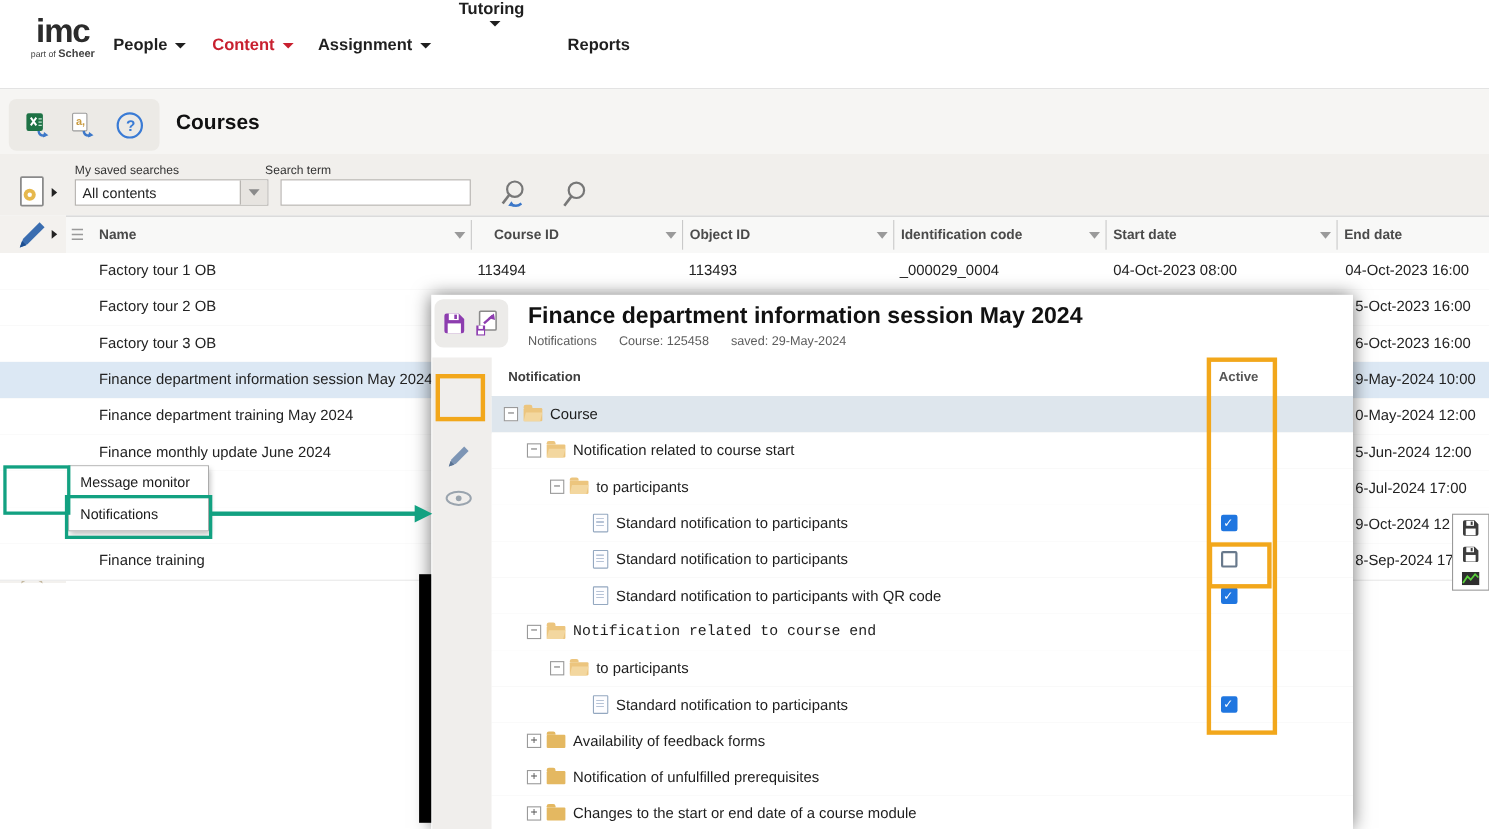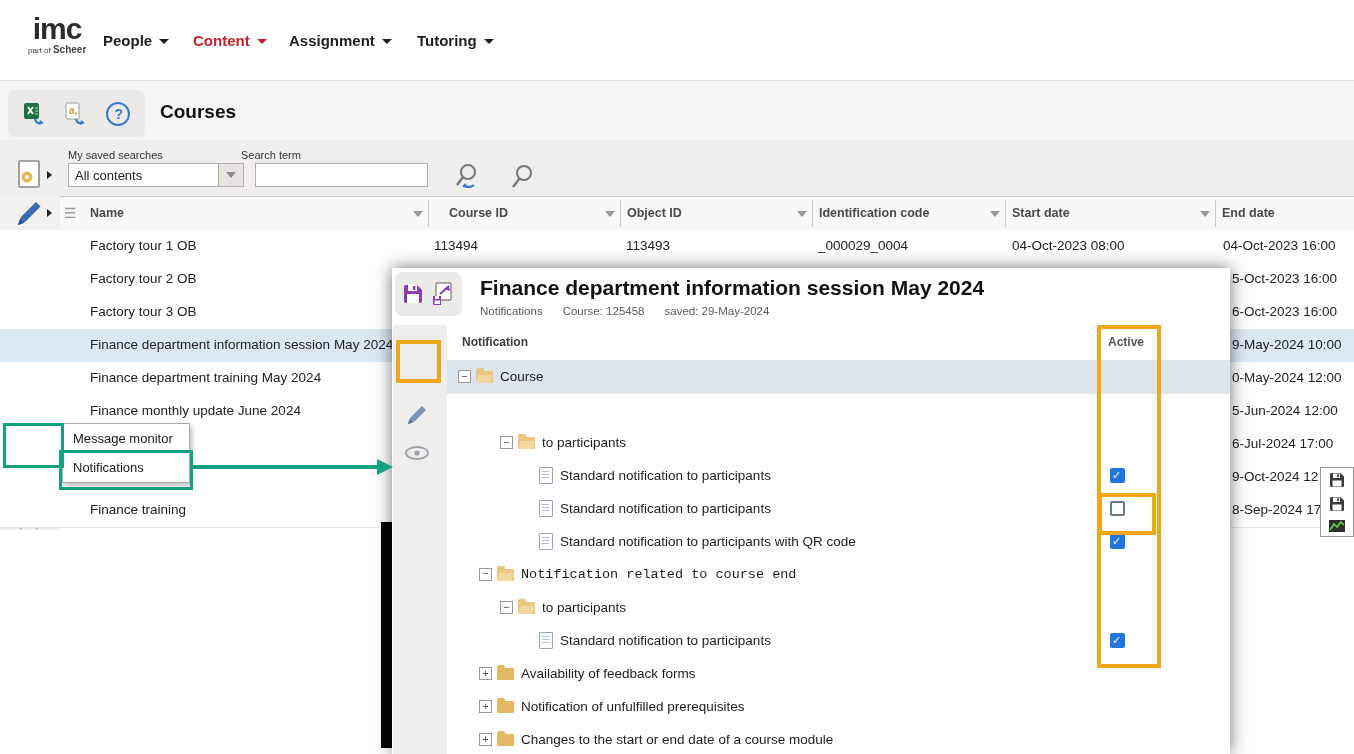--- a/index.html
+++ b/index.html
@@ -101,23 +101,26 @@
       <span class="caret"></span>
     </div>
   <div class="abs navitem red" style="left:193px;">
       <span>Content</span>
       <span class="caret"></span>
     </div>
   <div class="abs navitem" style="left:289px;">
       <span>Assignment</span>
       <span class="caret"></span>
     </div>
-  <div class="abs navitem" style="left:417px;">
+  <div class="abs navitem" style="left:417px;flex-direction:column;">
       <span>Tutoring</span>
       <span class="caret"></span>
+    </div>
+  <div class="abs navitem" style="left:516px;">
+      <span>Reports</span>
     </div>
 </div>
 
 <div class="abs band1"></div>
 <div class="abs iconbox">
   <span style="cursor:pointer;">
     <svg width="26" height="26" viewBox="0 0 26 26">
       <rect x="2" y="2" width="15" height="16" rx="2" fill="#1e7245"></rect>
       <path d="M6 6 L11 13 M11 6 L6 13" stroke="#fff" stroke-width="1.8"></path>
       <path d="M13 7h3M13 10h3M13 13h3" stroke="#bfe2cf" stroke-width="1.2"></path>
@@ -381,20 +384,27 @@
     <span class="ca">Active</span>
   </div>
 
   <div class="abs trow" style="top:92px;" data-selected="true">
     <div class="tcell" data-level="0">
       <span class="exp" data-exp="minus"></span>
       <span class="folder open"></span>
       <span class="tlabel">Course</span>
     </div>
   </div>
+  <div class="abs trow" style="top:125px;">
+    <div class="tcell" data-level="1">
+      <span class="exp" data-exp="minus"></span>
+      <span class="folder open"></span>
+      <span class="tlabel">Notification related to course start</span>
+    </div>
+  </div>
   <div class="abs trow" style="top:158px;">
     <div class="tcell" data-level="2">
       <span class="exp" data-exp="minus"></span>
       <span class="folder open"></span>
       <span class="tlabel">to participants</span>
     </div>
   </div>
   <div class="abs trow" style="top:191px;">
     <div class="tcell" data-level="3">
       <span class="exp" data-exp="none"></span>

